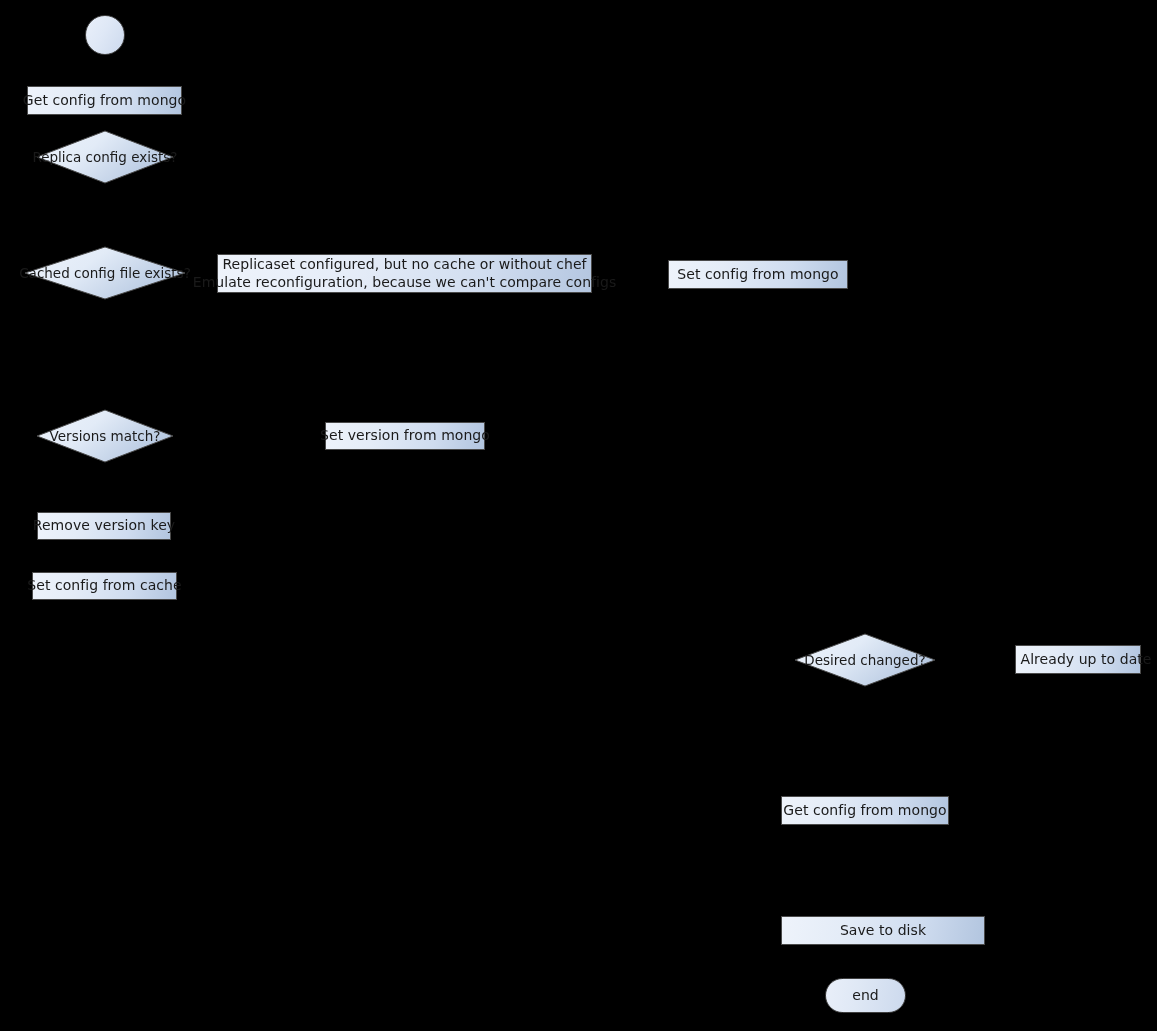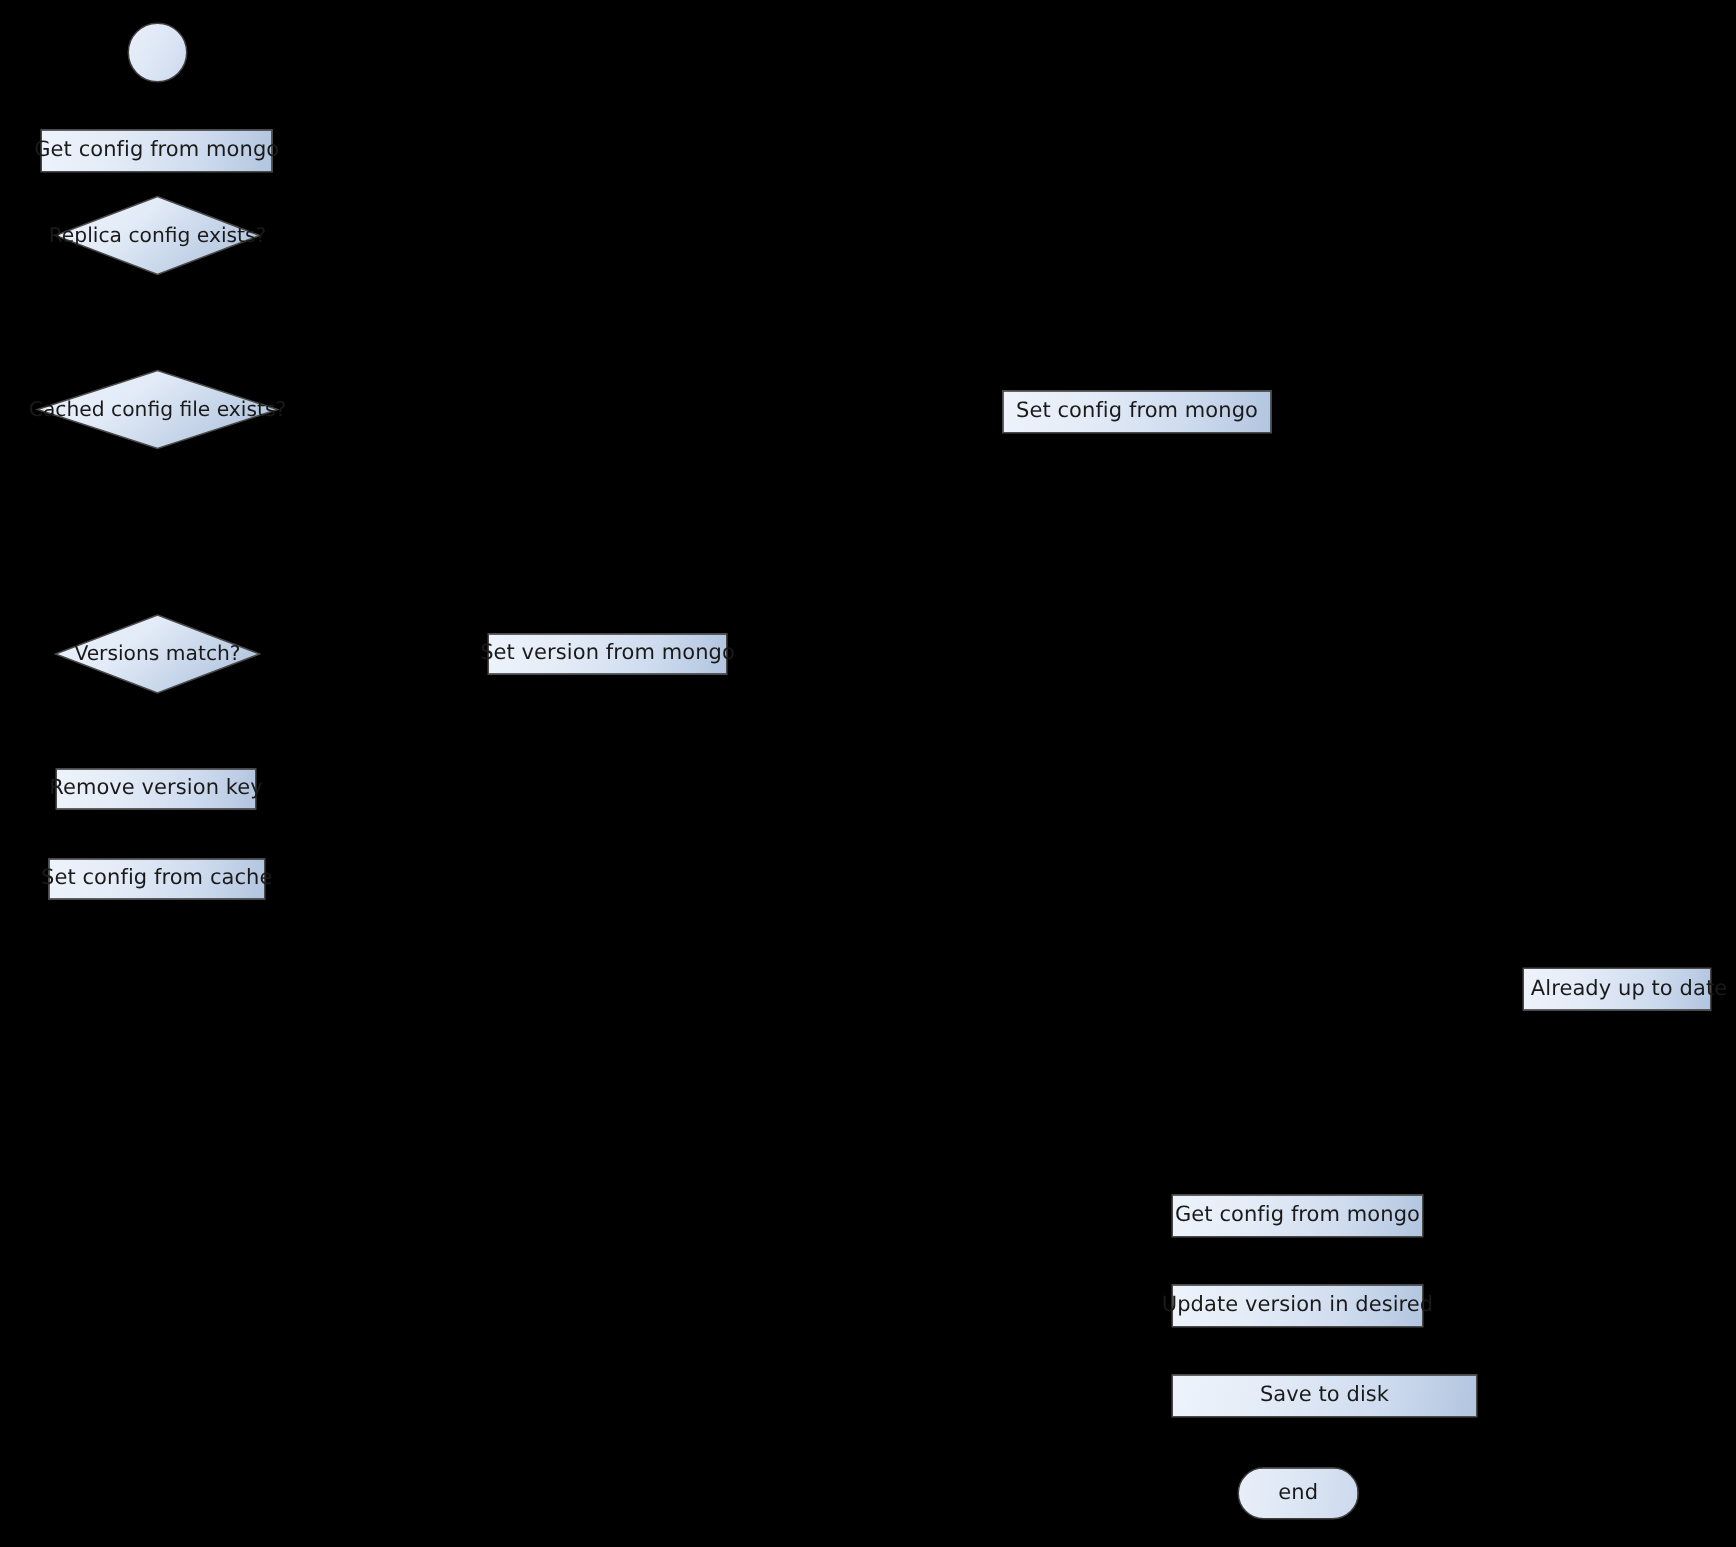--- a/index.html
+++ b/index.html
@@ -112,20 +112,24 @@
           <stop offset="0%" stop-color="#eef3fb"></stop>
           <stop offset="45%" stop-color="#e2ebf7"></stop>
           <stop offset="100%" stop-color="#b6c8e1"></stop>
         </linearGradient>
       </defs>
       <polygon points="80,0 160,26 80,52 0,26" fill="url(#gdB)" stroke="#4a4a4a" stroke-width="1"></polygon>
     </svg>
     <span class="diamond-label">Cached config file exists?</span>
   </div>
 
+  <div class="node note" style="left:217px; top:254px; width:375px; height:39px;">
+    <span class="ln">Replicaset configured, but no cache or without chef</span>
+    <span class="ln">Emulate reconfiguration, because we can't compare configs</span>
+  </div>
 
   <div class="node rect" style="left:668px; top:260px; width:180px; height:29px;">Set config from mongo</div>
 
 
   <div class="diamond-wrap" style="left:37px; top:410px; width:136px; height:52px;">
     <svg width="136" height="52" viewBox="0 0 136 52">
       <defs>
         <linearGradient id="gdC" x1="0" y1="0" x2="1" y2="0.45">
           <stop offset="0%" stop-color="#eef3fb"></stop>
           <stop offset="45%" stop-color="#e2ebf7"></stop>
@@ -136,25 +140,37 @@
     </svg>
     <span class="diamond-label">Versions match?</span>
   </div>
 
   <div class="node rect" style="left:325px; top:422px; width:160px; height:28px;">Set version from mongo</div>
 
   <div class="node rect" style="left:37px; top:512px; width:134px; height:28px;">Remove version key</div>
 
   <div class="node rect" style="left:32px; top:572px; width:145px; height:28px;">Set config from cache</div>
 
+  <div class="diamond-wrap" style="left:795px; top:634px; width:140px; height:52px;">
+    <svg width="140" height="52" viewBox="0 0 140 52">
+      <defs>
+        <linearGradient id="gdD" x1="0" y1="0" x2="1" y2="0.45">
+          <stop offset="0%" stop-color="#eef3fb"></stop>
+          <stop offset="45%" stop-color="#e2ebf7"></stop>
+          <stop offset="100%" stop-color="#b6c8e1"></stop>
+        </linearGradient>
+      </defs>
+      <polygon points="70,0 140,26 70,52 0,26" fill="url(#gdD)" stroke="#4a4a4a" stroke-width="1"></polygon>
+    </svg>
+    <span class="diamond-label">Desired changed?</span>
+  </div>
 
   <div class="node rect" style="left:1015px; top:645px; width:126px; height:29px;padding-left:16px;">Already up to date</div>
 
 
   <div class="node rect" style="left:781px; top:796px; width:168px; height:29px;">Get config from mongo</div>
 
-  <div class="node rect" style="left:781px; top:856px; width:168px; height:29px;">Update version in desired</div>
 
   <div class="node rect" style="left:781px; top:916px; width:204px; height:29px;">Save to disk</div>
 
   <div class="node stadium" style="left:825px; top:978px; width:81px; height:35px;">end</div>
 
 </div>
 
 </body></html>

